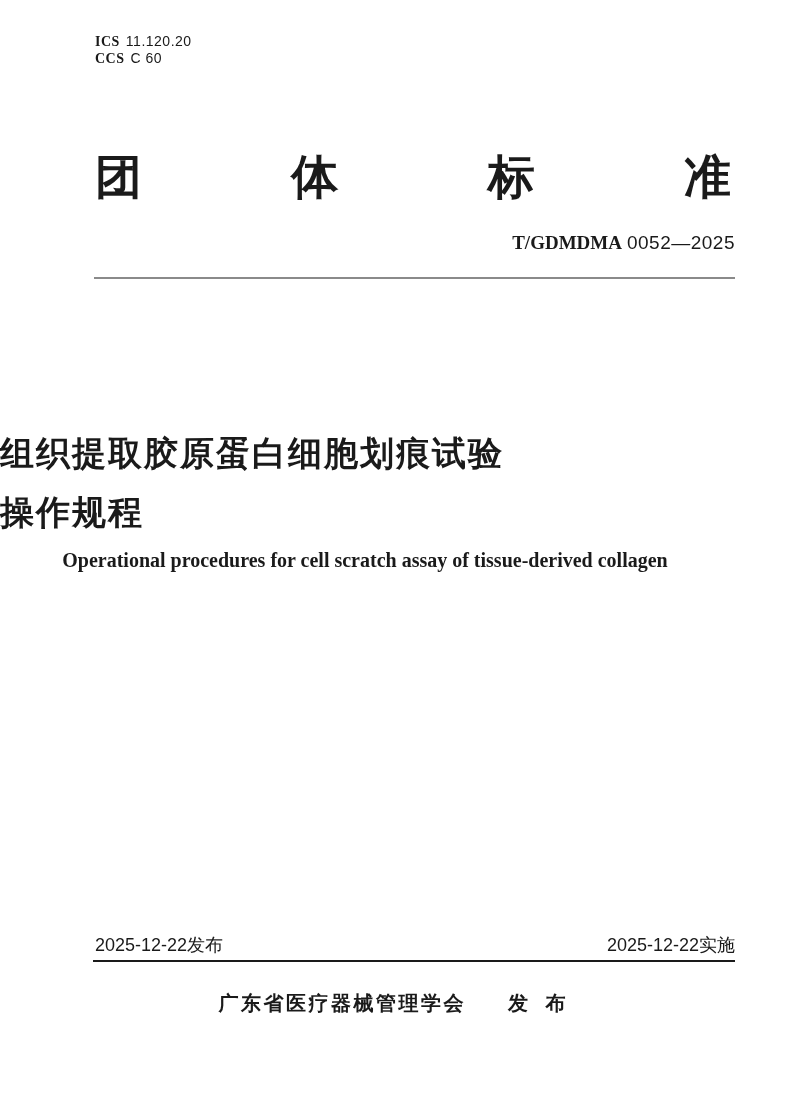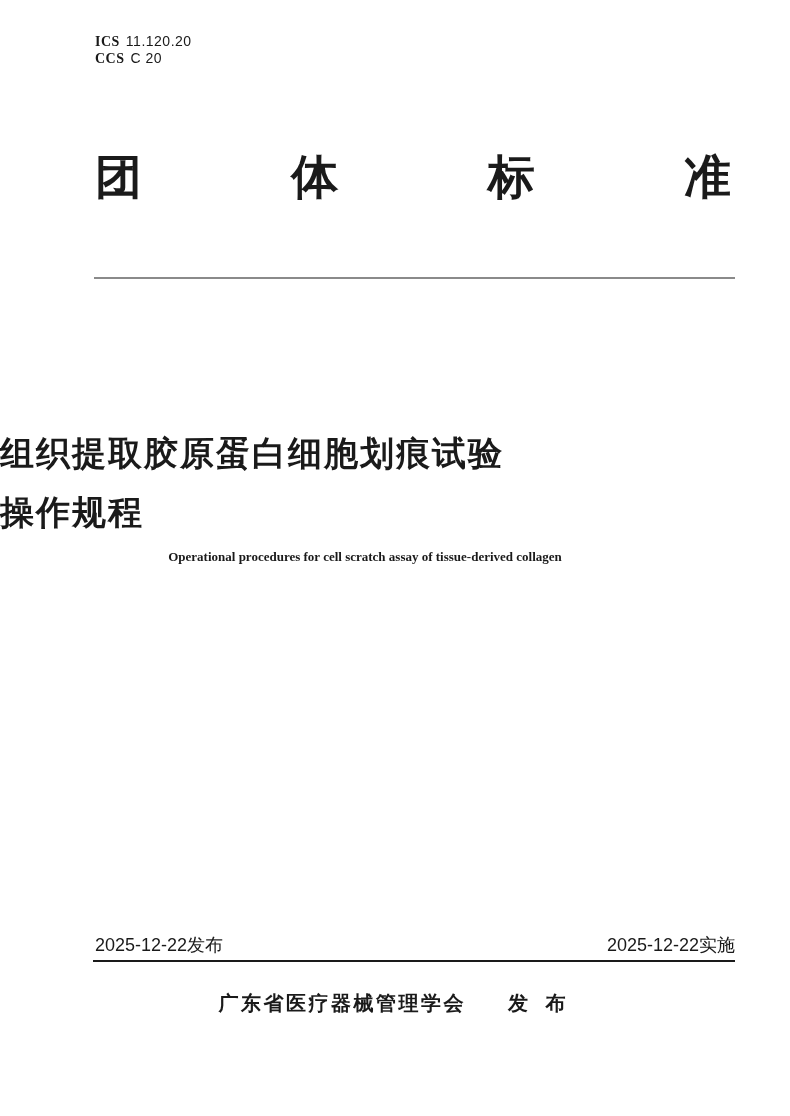--- a/index.html
+++ b/index.html
@@ -95,21 +95,21 @@
 
   
   .title-en {
     position: absolute;
     left: 0;
     top: 549px;
     width: 730px;
     text-align: center;
     font-family: "Liberation Serif", serif;
     font-weight: bold;
-    font-size: 13px;
+    font-size: 20px;
   }
 
   
   .dates-row {
     position: absolute;
     left: 95px;
     top: 933px;
     width: 640px;
     display: flex;
     justify-content: space-between;
@@ -148,31 +148,34 @@
 </head>
 <body>
 
 <div class="page">
 
   <div class="codes">
     <div>
       <span class="code-label">ICS</span><span class="code-value">11.120.20</span>
     </div>
     <div>
-      <span class="code-label">CCS</span><span class="code-value">C 20</span>
+      <span class="code-label">CCS</span><span class="code-value">C 60</span>
     </div>
   </div>
 
   <div class="doc-type">
     <span>团</span>
     <span>体</span>
     <span>标</span>
     <span>准</span>
   </div>
 
+  <div class="std-number">
+    <span class="std-prefix">T/GDMDMA</span><span class="std-digits">0052—2025</span>
+  </div>
 
   <div class="rule-top"></div>
 
   <div class="main-title">
     <div>组织提取胶原蛋白细胞划痕试验</div>
     <div>操作规程</div>
   </div>
 
   <div class="title-en">Operational procedures for cell scratch assay of tissue-derived collagen</div>
 

